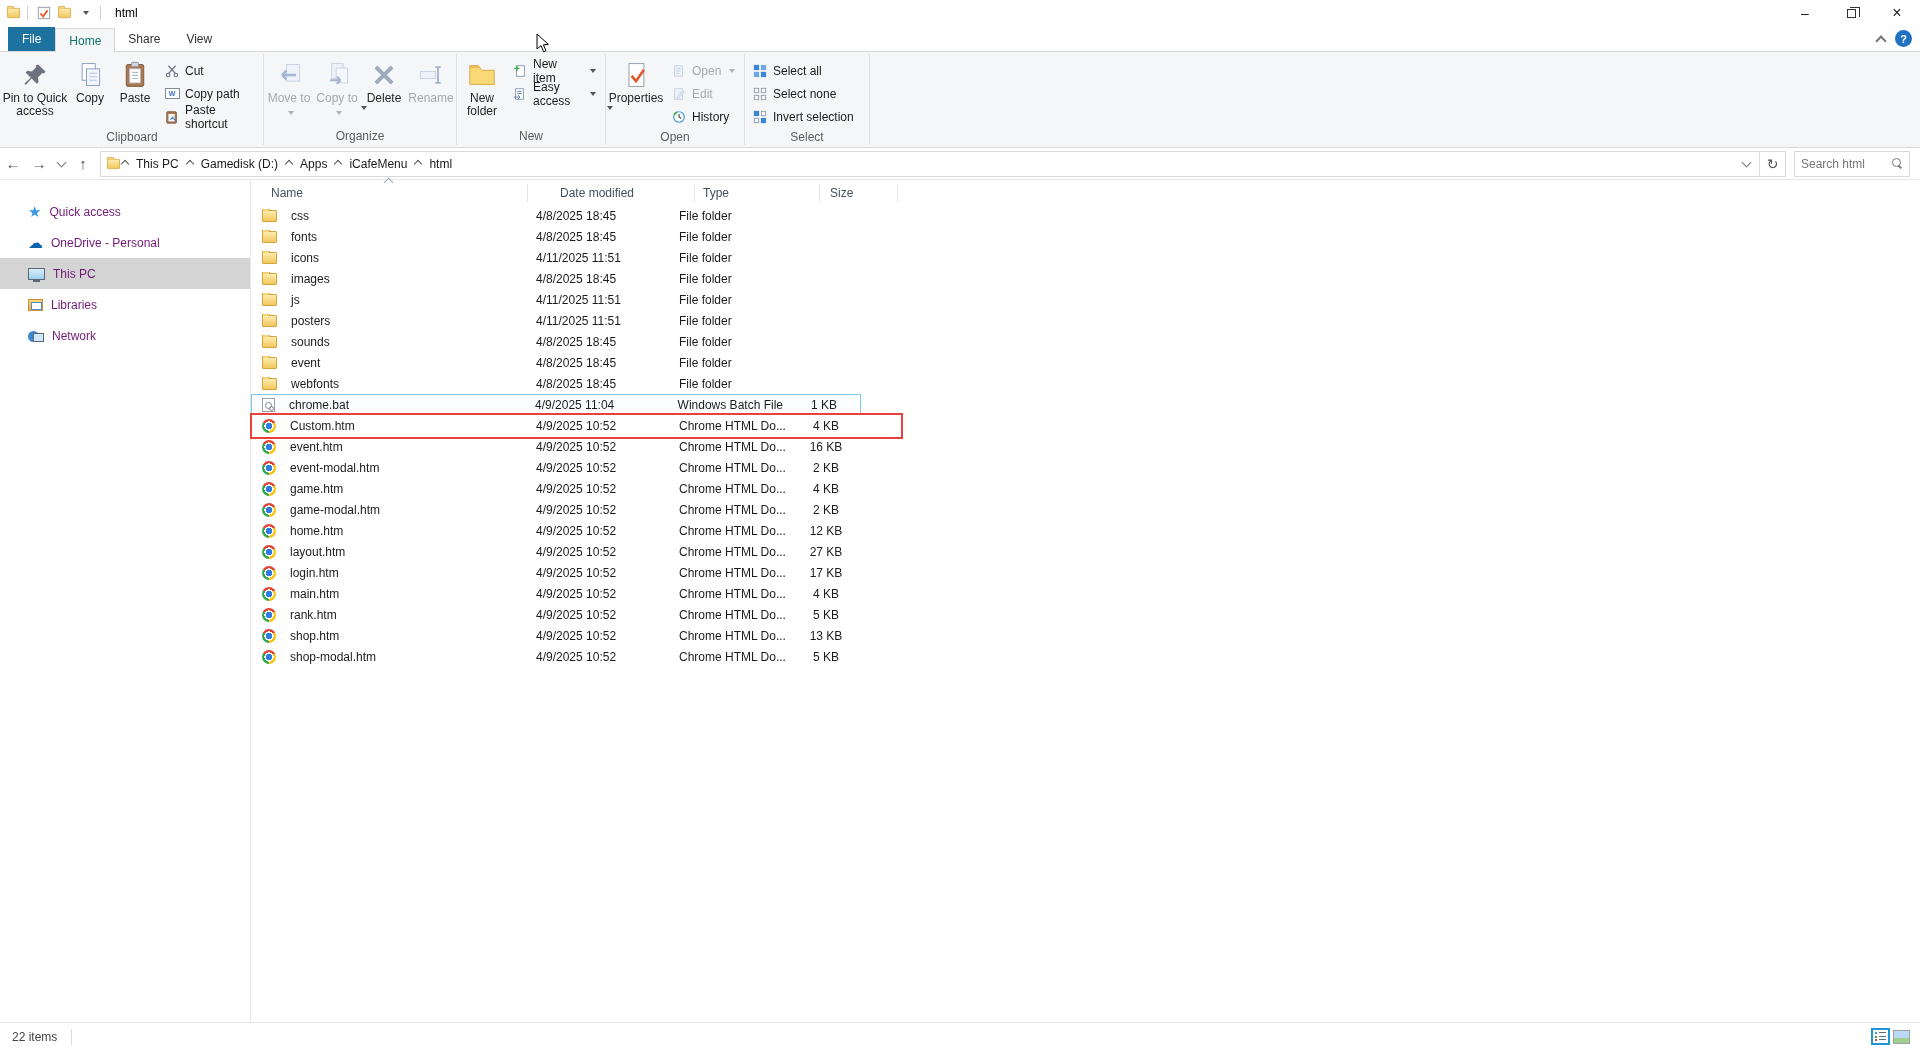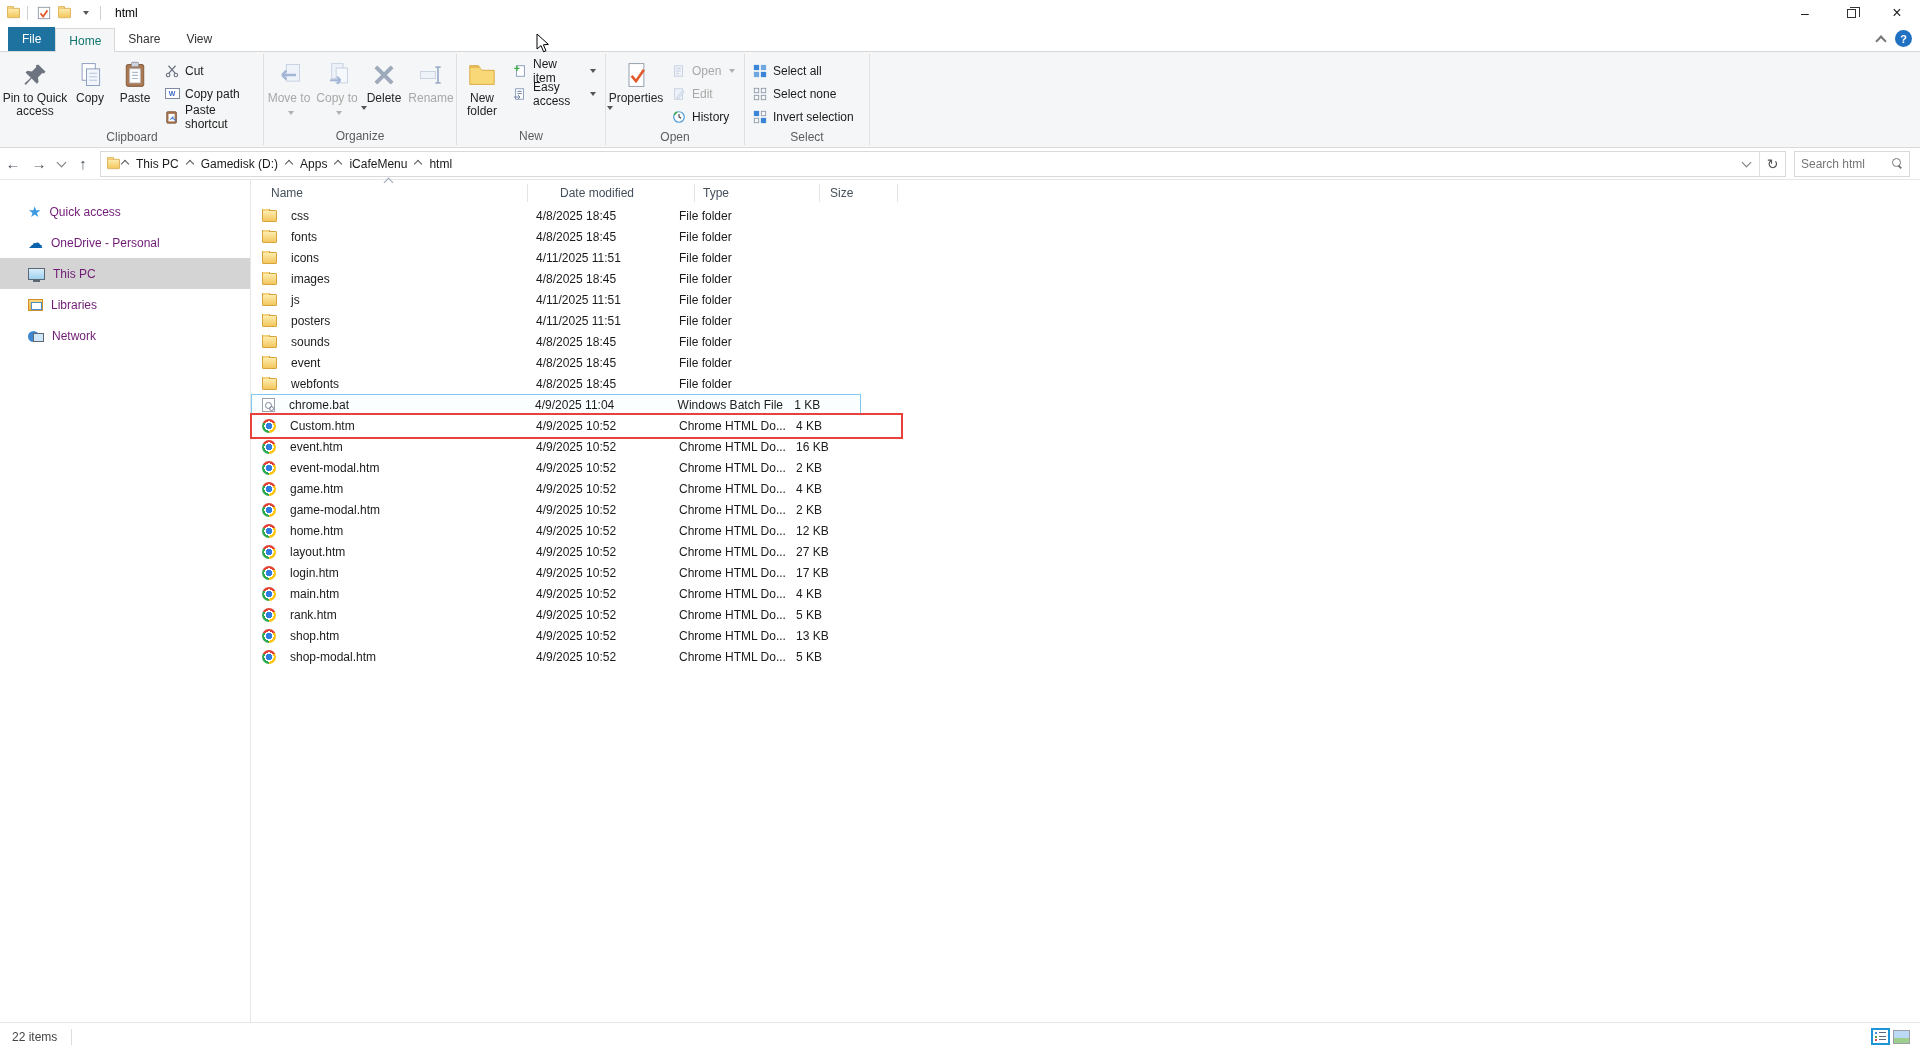--- a/index.html
+++ b/index.html
@@ -101,21 +101,21 @@
   .hc-type{width:125px;}
   .hc-size{width:78px;padding-left:10px;}
   .sort-ind{position:absolute;left:134px;top:-1px;width:7px;height:7px;border-left:1.5px solid #9aa6b2;border-top:1.5px solid #9aa6b2;transform:rotate(45deg);}
   .rows{position:relative;}
   .file-row{height:21px;display:flex;align-items:center;width:616px;position:relative;border:1px solid transparent;}
   .file-row.row-cyan{border-color:var(--hover-row-border);background:#fbfeff;width:610px;}
   .cell{white-space:nowrap;overflow:hidden;}
   .c-name{width:276px;display:flex;align-items:center;gap:14px;padding-left:10px;}
   .c-date{width:143px;padding-left:8px;}
   .c-type{width:125px;padding-left:8px;}
-  .c-size{width:66px;text-align:left;padding-right:6px;}
+  .c-size{width:66px;text-align:center;padding-right:6px;}
   .red-box{position:absolute;left:-2px;top:-3px;width:653px;height:26px;border:2px solid var(--red-highlight);pointer-events:none;z-index:5;}
 
   .fi{display:inline-block;flex:none;}
   .fi-chrome{width:14px;height:14px;border-radius:50%;
     background:
       radial-gradient(circle at 50% 50%, #2f7de1 0 3px, #ffffff 3px 4.6px, rgba(0,0,0,0) 4.6px),
       conic-gradient(from 60deg, #fcc40a 0 120deg, #2da94f 120deg 240deg, #e34234 240deg 360deg);}
   .fi-batch{width:13px;height:14px;background:#fff;border:1px solid #9aa3ad;position:relative;}
   .fi-batch::before{content:"";position:absolute;left:2px;top:3px;width:5px;height:5px;border:1.2px solid #7a8599;border-radius:50%;}
   .fi-batch::after{content:"";position:absolute;left:6px;top:7px;width:3px;height:3px;border:1.2px solid #7a8599;border-radius:50%;}

